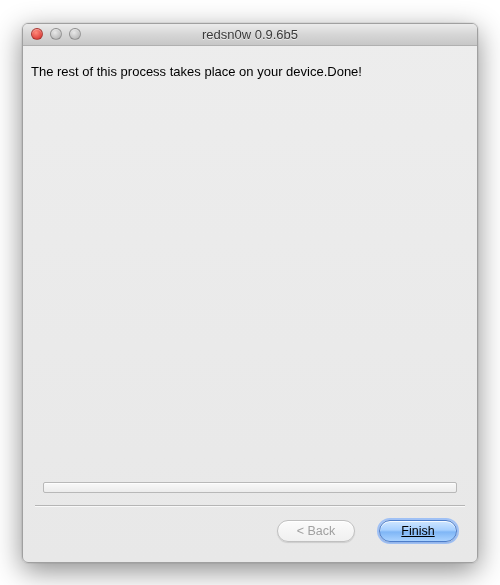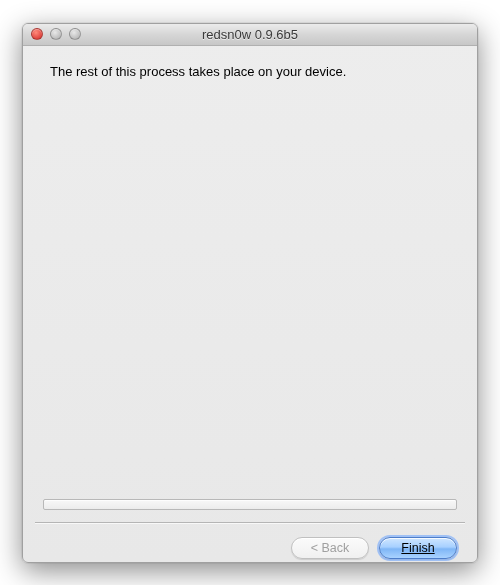--- a/index.html
+++ b/index.html
@@ -63,21 +63,21 @@
     .title {
       flex: 1;
       text-align: center;
       font-size: 13px;
       color: #3a3a3a;
       text-shadow: 0 1px 0 rgba(255,255,255,0.6);
       font-weight: 400;
     }
     .content {
       flex: 1;
-      padding: 18px 20px 0 27px;
+      padding: 18px 20px 0 8px;
       display: flex;
       flex-direction: row;
       position: relative;
     }
     .instruction {
       font-size: 13px;
       color: #000;
       margin-bottom: 190px;
     }
     .status {
@@ -99,22 +99,22 @@
     .separator {
       height: 1px;
       background: #b5b5b5;
       margin: 0 12px;
       box-shadow: 0 1px 0 rgba(255,255,255,0.7);
     }
     .button-row {
       display: flex;
       justify-content: flex-end;
       align-items: center;
-      gap: 10px;
-      padding: 14px 20px 3px 20px;
+      gap: 24px;
+      padding: 14px 20px 20px 20px;
     }
     .btn {
       min-width: 78px;
       height: 22px;
       padding: 0 14px;
       border-radius: 11px;
       font-size: 12.5px;
       text-align: center;
       line-height: 20px;
       border: 1px solid #9a9a9a;
@@ -145,20 +145,21 @@
     <div class="traffic-lights">
       <div class="traffic-light tl-close"></div>
       <div class="traffic-light tl-min"></div>
       <div class="traffic-light tl-max"></div>
     </div>
     <div class="title">redsn0w 0.9.6b5</div>
   </div>
 
   <div class="content">
     <div class="instruction">The rest of this process takes place on your device.</div>
+    <div class="status">Done!</div>
   </div>
 
   <div class="progress-wrap">
     <div class="progress"></div>
   </div>
 
   <div class="separator"></div>
 
   <div class="button-row">
     <div class="btn disabled">&lt; Back</div>

